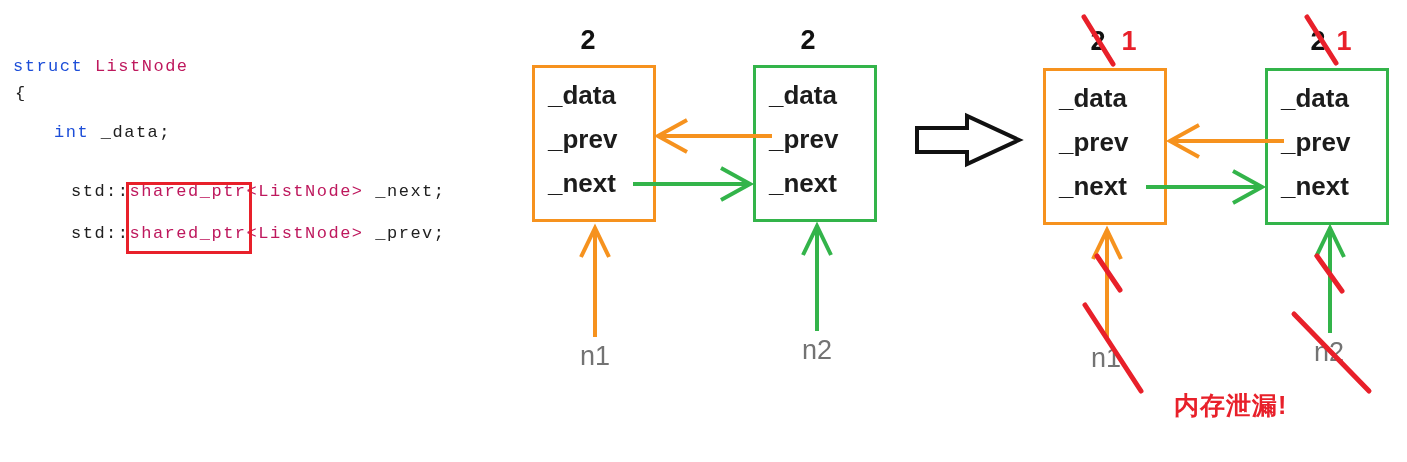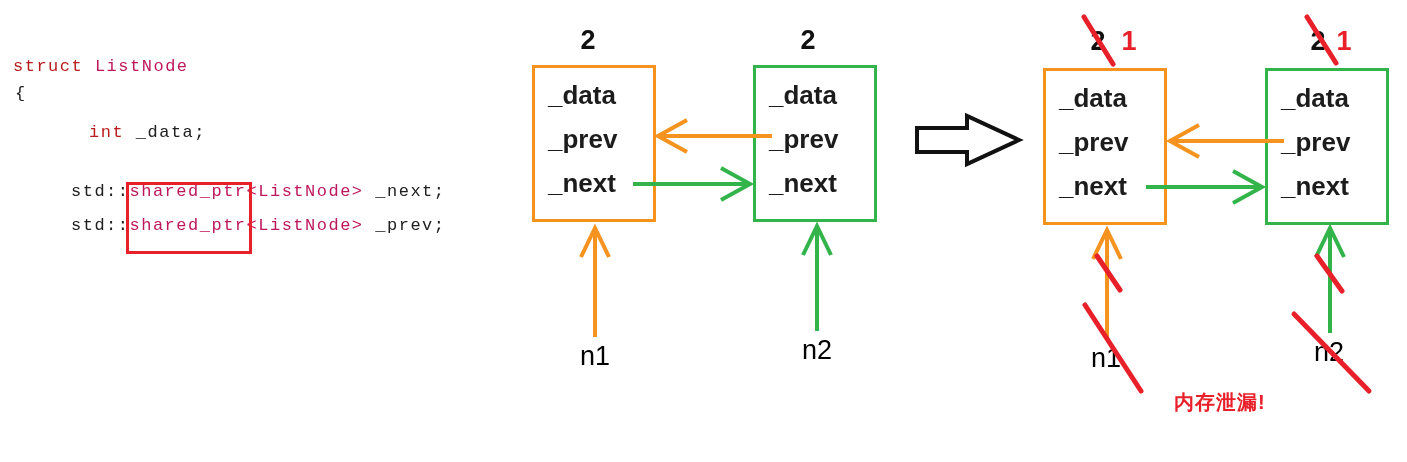--- a/index.html
+++ b/index.html
@@ -6,21 +6,21 @@
   .canvas{
     position:relative;width:1407px;height:462px;background:#ffffff;overflow:hidden;
     font-family:"Liberation Sans",sans-serif;
   }
   
   .code-line{
     position:absolute;white-space:pre;
     font-family:"Liberation Mono","DejaVu Sans Mono",monospace;
     font-size:17px;line-height:20px;letter-spacing:1.5px;color:#202020;
   }
-  .kw{color:#b91c1c;}
+  .kw{color:#1d4ed8;}
   .ty{color:#be185d;}
   .redbox{
     position:absolute;left:126px;top:182px;width:126px;height:72px;
     border:3px solid #E8202A;box-sizing:border-box;
   }
   
   .node{
     position:absolute;width:124px;height:157px;box-sizing:border-box;
     border:3px solid;display:flex;flex-direction:column;
     padding:12px 1px 0 13px;gap:14px;background:#ffffff;
@@ -31,40 +31,40 @@
     font-size:26px;line-height:30px;font-weight:600;color:#1c1c1c;
     font-family:"Liberation Sans",sans-serif;
   }
   
   .refcount{
     position:absolute;font-size:27px;font-weight:700;color:#111111;
     text-align:center;line-height:28px;
   }
   .refcount.red{color:#E8202A;}
   .nlabel{
-    position:absolute;font-size:27px;color:#000000;line-height:28px;
+    position:absolute;font-size:27px;color:#737373;line-height:28px;
   }
   .leak{
-    position:absolute;left:1174px;top:389px;font-size:20px;font-weight:700;
+    position:absolute;left:1174px;top:389px;font-size:25px;font-weight:700;
     color:#E8202A;letter-spacing:1px;white-space:nowrap;
   }
   
   .overlay{position:absolute;left:0;top:0;width:1407px;height:462px;pointer-events:none;}
 </style>
 </head>
 <body>
 
 <div class="canvas">
 
   <div>
     <div class="code-line" style="left:13px;top:57px"><span class="kw">struct </span><span class="ty">ListNode</span></div>
     <div class="code-line" style="left:15px;top:84px"><span>{</span></div>
-    <div class="code-line" style="left:89px;top:123px"><span class="kw">int</span><span> _data;</span></div>
+    <div class="code-line" style="left:54px;top:123px"><span class="kw">int</span><span> _data;</span></div>
     <div class="code-line" style="left:71px;top:182px"><span>std::</span><span class="ty">shared_ptr</span><span class="ty">&lt;ListNode&gt;</span><span> _next;</span></div>
-    <div class="code-line" style="left:71px;top:216px"><span>std::</span><span class="ty">shared_ptr</span><span class="ty">&lt;ListNode&gt;</span><span> _prev;</span></div>
+    <div class="code-line" style="left:71px;top:224px"><span>std::</span><span class="ty">shared_ptr</span><span class="ty">&lt;ListNode&gt;</span><span> _prev;</span></div>
     <div class="redbox"></div>
   </div>
 
   <div class="refcount" style="left:576px;top:26px;width:24px">2</div>
   <div class="refcount" style="left:796px;top:26px;width:24px">2</div>
 
   <div class="node orange" style="left:532px;top:65px">
     <div class="field">_data</div>
     <div class="field">_prev</div>
     <div class="field">_next</div>

